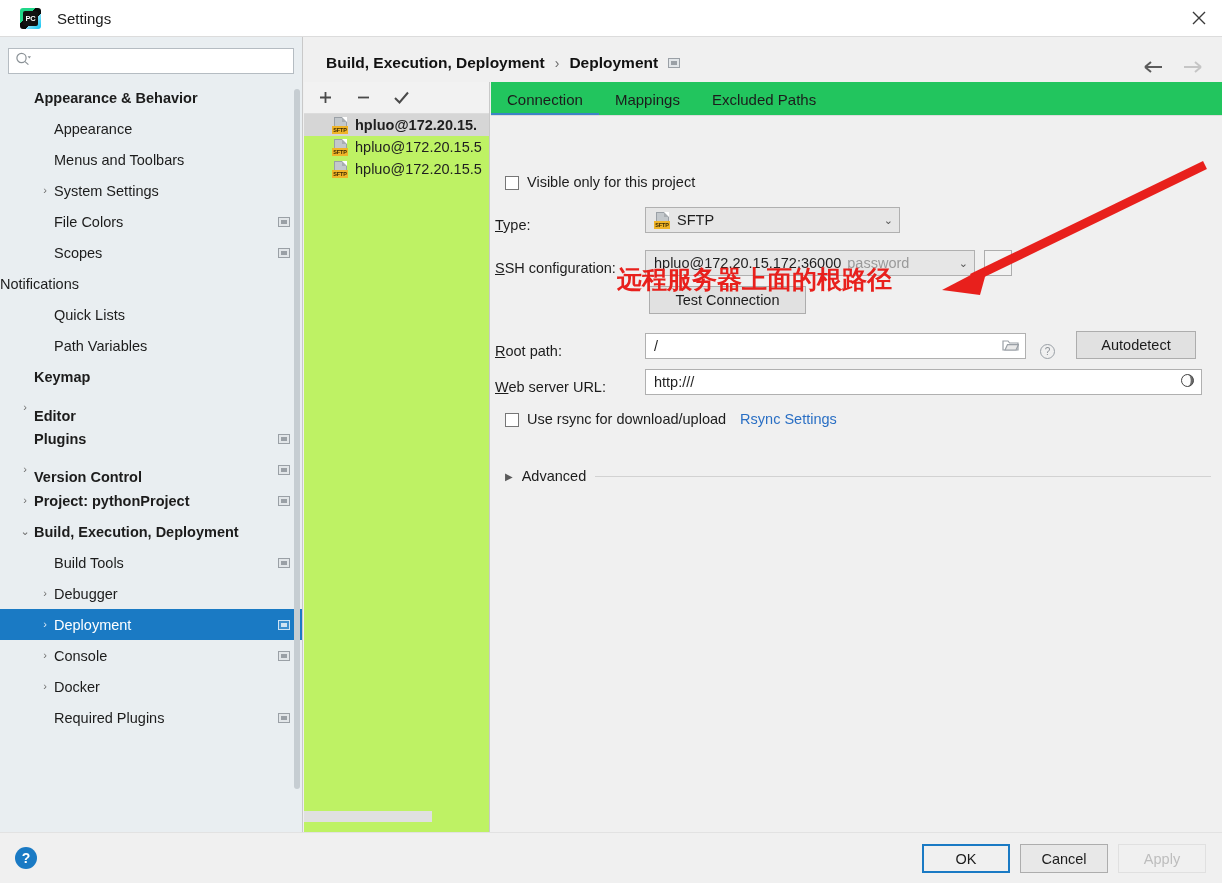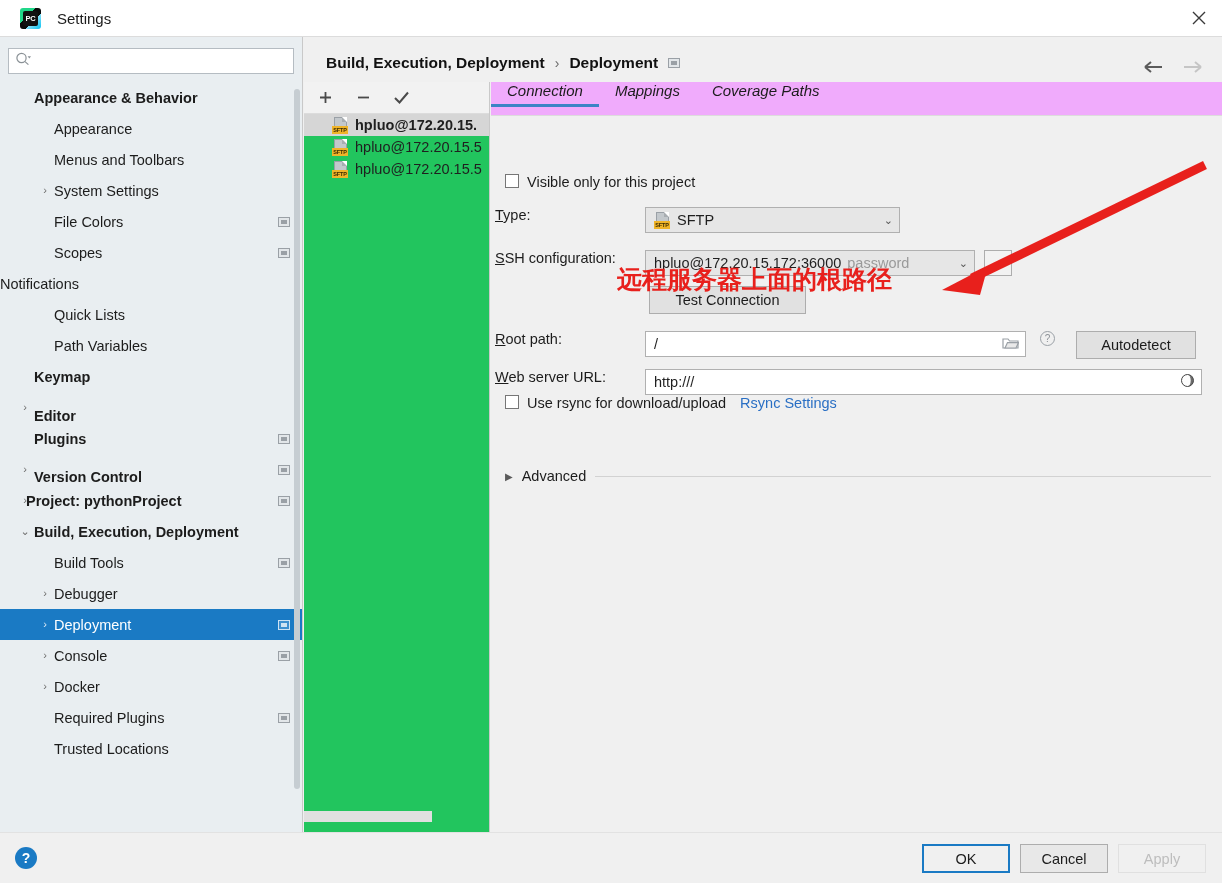--- a/index.html
+++ b/index.html
@@ -82,21 +82,21 @@
   #breadcrumb .mark{ margin-left:10px; width:12px; height:10px;
     border:1px solid #9aa0a6; background:#e2e6e9; }
   #breadcrumb .mark i{ display:block; width:6px; height:4px; background:#9aa0a6; margin:2px auto 0; }
 
   #nav-arrows{ position:absolute; right:18px; top:18px; display:flex; gap:14px; }
   .nav-arrow{ width:24px; height:24px; display:flex; align-items:center; justify-content:center; cursor:default; }
 
   
   #server-panel{
     position:absolute; left:0; top:45px; width:186px; height:750px;
-    background:#22c55e; border-right:1px solid #c9c9c9;
+    background:#bef264; border-right:1px solid #c9c9c9;
   }
   #server-toolbar{
     height:32px; background:#f2f2f2; border-bottom:1px solid #dcdcdc;
     display:flex; align-items:center; padding-left:11px; gap:18px;
   }
   .tb-btn{ width:20px; height:20px; display:flex; align-items:center;
     justify-content:center; color:#4a4a4a; cursor:default; }
   .srv-item{
     height:22px; display:flex; align-items:center; padding-left:28px;
     white-space:nowrap; overflow:hidden; cursor:default; font-size:14.5px;
@@ -108,31 +108,31 @@
   .sftp-icon .doc:after{ content:""; position:absolute; right:-1px; top:-1px;
     border-width:0 5px 5px 0; border-style:solid; border-color:#fff #fff #a8adb1 #a8adb1; }
   .sftp-icon .badge{ position:absolute; left:0; bottom:0; width:16px; height:8px;
     background:#f0b428; color:#3a2a00; font-size:5.5px; font-weight:bold;
     line-height:8px; text-align:center; letter-spacing:-.2px; }
   #list-hscroll{ position:absolute; left:0; bottom:10px; width:186px; height:11px; }
   #list-hthumb{ position:absolute; left:0; top:0; width:128px; height:11px; background:#e0e0e0; }
 
   
   #tabs{ position:absolute; left:187px; top:45px; width:731px; height:34px;
-    background:#f0abfc; display:flex; align-items:flex-start;font-style:italic; }
+    background:#22c55e; display:flex; align-items:flex-end; }
   .tab{ padding:0 16px 8px 16px; font-size:15px; color:#1c1c1c;
     position:relative; cursor:default; }
   .tab.active:after{ content:""; position:absolute; left:0; right:0; bottom:0;
     height:3px; background:#3c84c6; }
   #tab-underline{ position:absolute; left:187px; top:78px; width:731px; height:1px;
     background:#dcdcdc; }
 
   
   #form{ position:absolute; left:187px; top:79px; width:731px; height:716px; }
-  .row{ position:absolute; display:flex; align-items:flex-start; }
+  .row{ position:absolute; display:flex; align-items:flex-end; }
   .lbl{ font-size:14.5px; color:#1c1c1c; }
   .lbl u{ text-decoration:underline; }
   .checkbox{ width:14px; height:14px; border:1px solid #767676; background:#fff;
     flex:none; margin-right:8px; }
   .combo{
     height:26px; border:1px solid #b0b0b0; background:#e6e6e6;
     display:flex; align-items:center; padding:0 6px 0 8px; cursor:default;
   }
   .combo .caret{ margin-left:auto; color:#555; font-size:11px; }
   .textfield{
@@ -264,21 +264,21 @@
       </div>
       <div class="tree-item bold">
         <span class="arrow" style="left: 18px;">›</span>
         <span class="label" style="margin-left: 34px; margin-top: 14px;">Version Control</span>
         <span class="mark">
           <i></i>
         </span>
       </div>
       <div class="tree-item bold">
         <span class="arrow" style="left: 18px;">›</span>
-        <span class="label" style="margin-left: 26px;">Project: pythonProject</span>
+        <span class="label" style="margin-left: 34px;">Project: pythonProject</span>
         <span class="mark">
           <i></i>
         </span>
       </div>
       <div class="tree-item bold">
         <span class="arrow" style="left: 18px;">⌄</span>
         <span class="label" style="margin-left: 34px;">Build, Execution, Deployment</span>
       </div>
       <div class="tree-item">
         <span class="arrow" style="left: 38px;"></span>
@@ -308,24 +308,20 @@
       <div class="tree-item">
         <span class="arrow" style="left: 38px;">›</span>
         <span class="label" style="margin-left: 54px;">Docker</span>
       </div>
       <div class="tree-item">
         <span class="arrow" style="left: 38px;"></span>
         <span class="label" style="margin-left: 54px;">Required Plugins</span>
         <span class="mark">
           <i></i>
         </span>
-      </div>
-      <div class="tree-item">
-        <span class="arrow" style="left: 38px;"></span>
-        <span class="label" style="margin-left: 54px;">Trusted Locations</span>
       </div>
     </div>
   <div id="sidebar-scrollbar">
     <div id="sidebar-thumb"></div>
   </div>
 </div>
 
 <div id="content">
 
   <div id="breadcrumb">
@@ -392,21 +388,21 @@
         </div>
       </div>
     <div id="list-hscroll">
       <div id="list-hthumb"></div>
     </div>
   </div>
 
   <div id="tabs">
       <div class="tab active"><span>Connection</span></div>
       <div class="tab"><span>Mappings</span></div>
-      <div class="tab"><span>Coverage Paths</span></div>
+      <div class="tab"><span>Excluded Paths</span></div>
     </div>
   <div id="tab-underline"></div>
 
   <div id="form">
 
     <div class="row" style="left:14px; top:58px;">
       <span class="checkbox"></span>
       <span class="lbl">Visible only for this project</span>
     </div>
 
@@ -458,21 +454,21 @@
         <span style="margin-left:auto;">
           <svg width="15" height="15" viewBox="0 0 15 15">
             <circle cx="7.5" cy="7.5" r="6" fill="#6b6b6b"></circle>
             <path d="M7.5 1.5 A6 6 0 0 0 7.5 13.5 A3.2 6 0 0 0 7.5 1.5" fill="#fdfdfd"></path>
             <circle cx="7.5" cy="7.5" r="6" fill="none" stroke="#4a4a4a" stroke-width="1"></circle>
           </svg>
         </span>
       </span>
     </div>
 
-    <div class="row" style="left:14px; top:279px;">
+    <div class="row" style="left:14px; top:295px;">
       <span class="checkbox"></span>
       <span class="lbl">Use rsync for download/upload</span>
       <span class="link" style="margin-left:14px;">Rsync Settings</span>
     </div>
 
     <div id="advanced-row">
       <span class="tri">▶</span>
       <span class="lbl">Advanced</span>
       <span class="rule"></span>
     </div>

